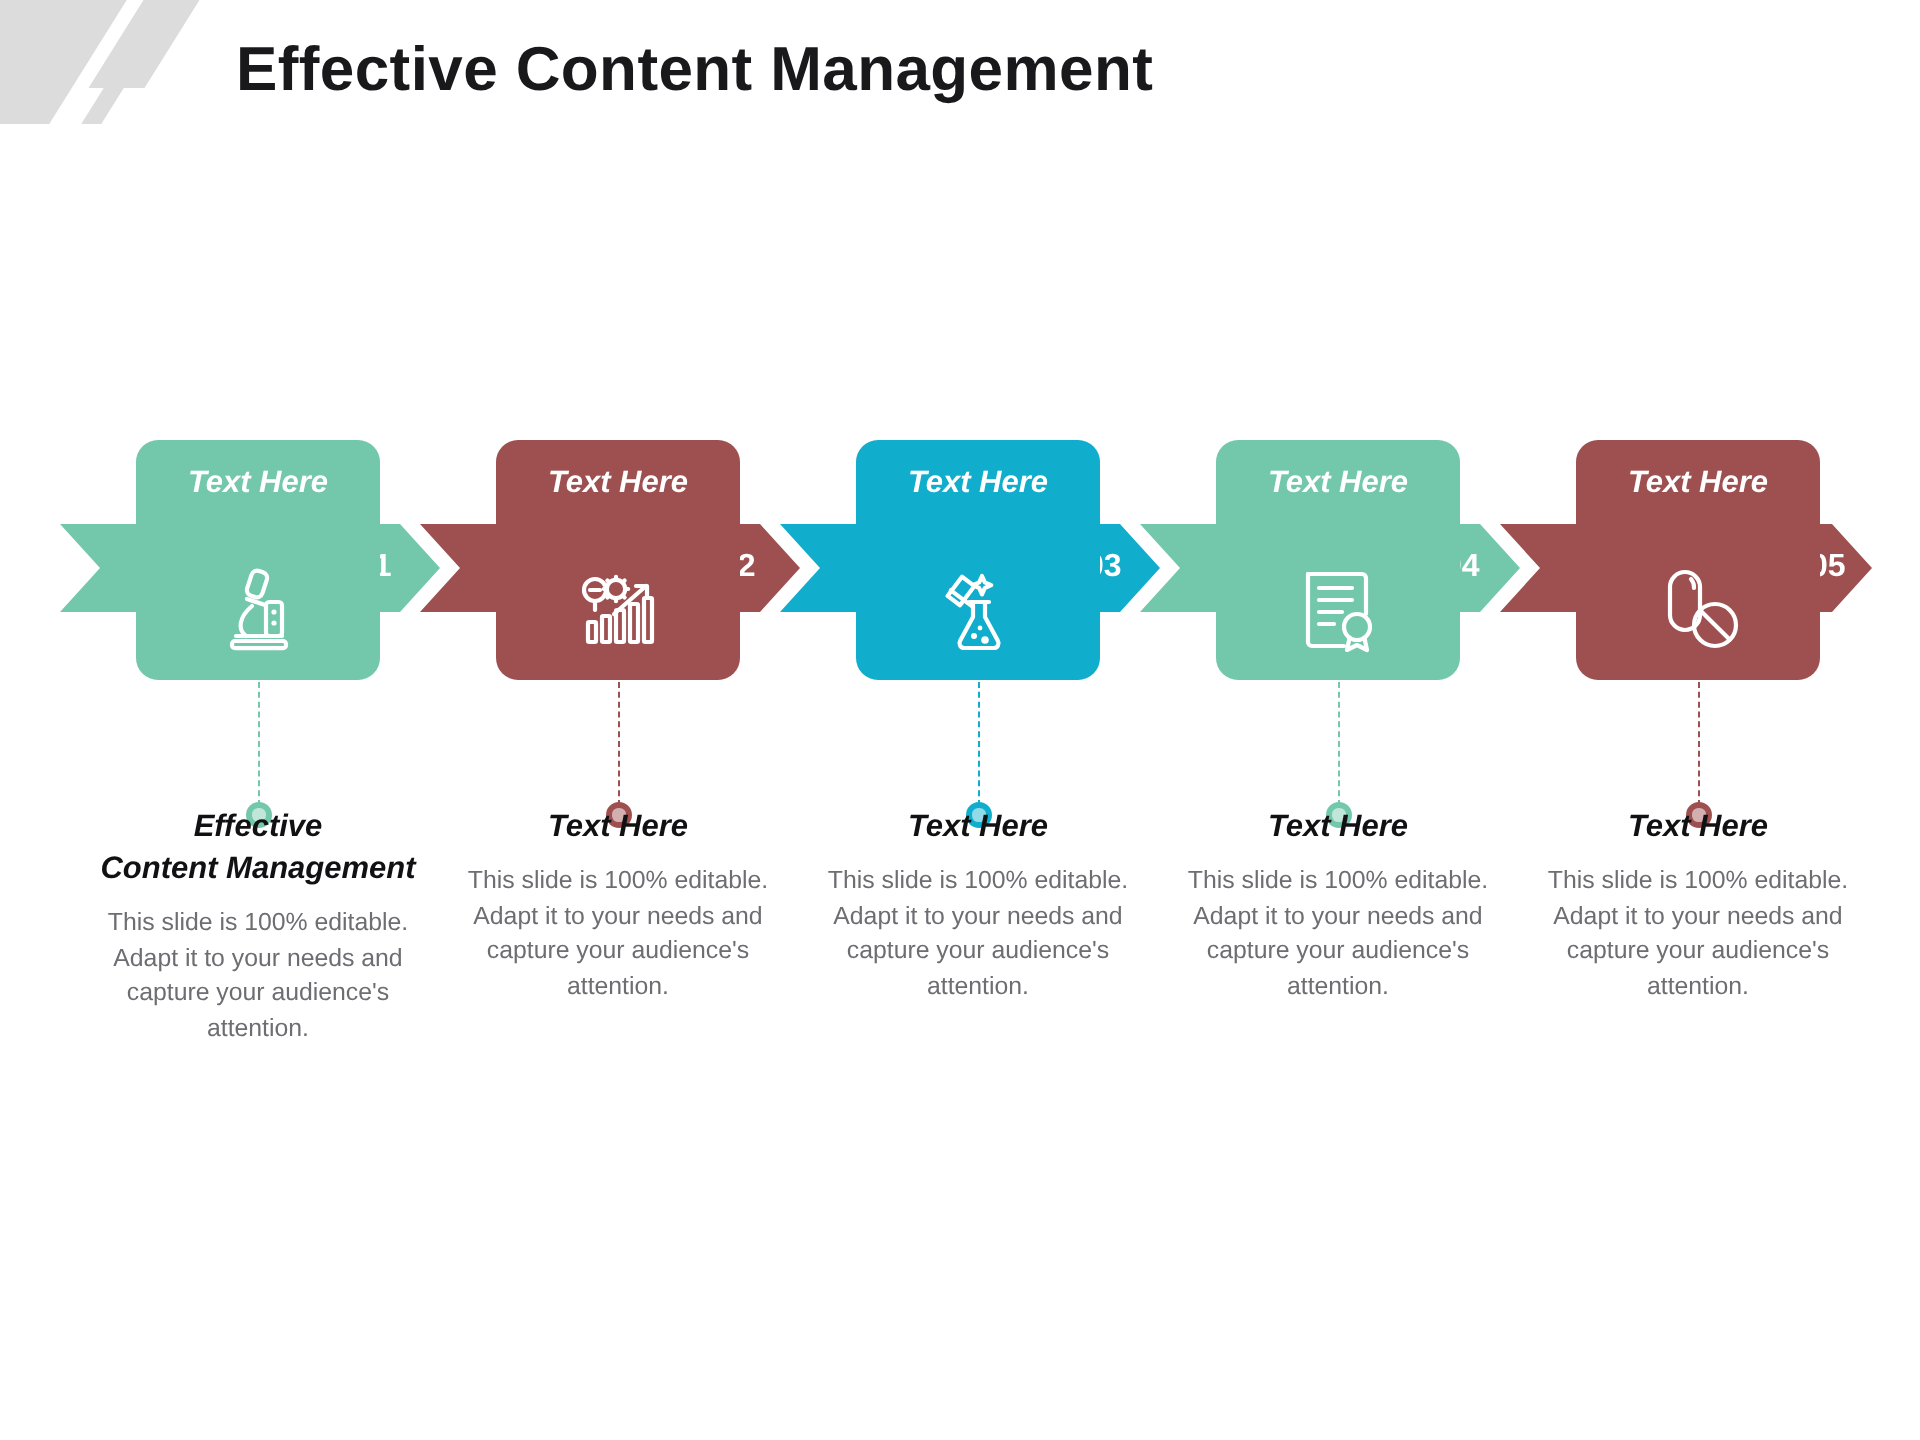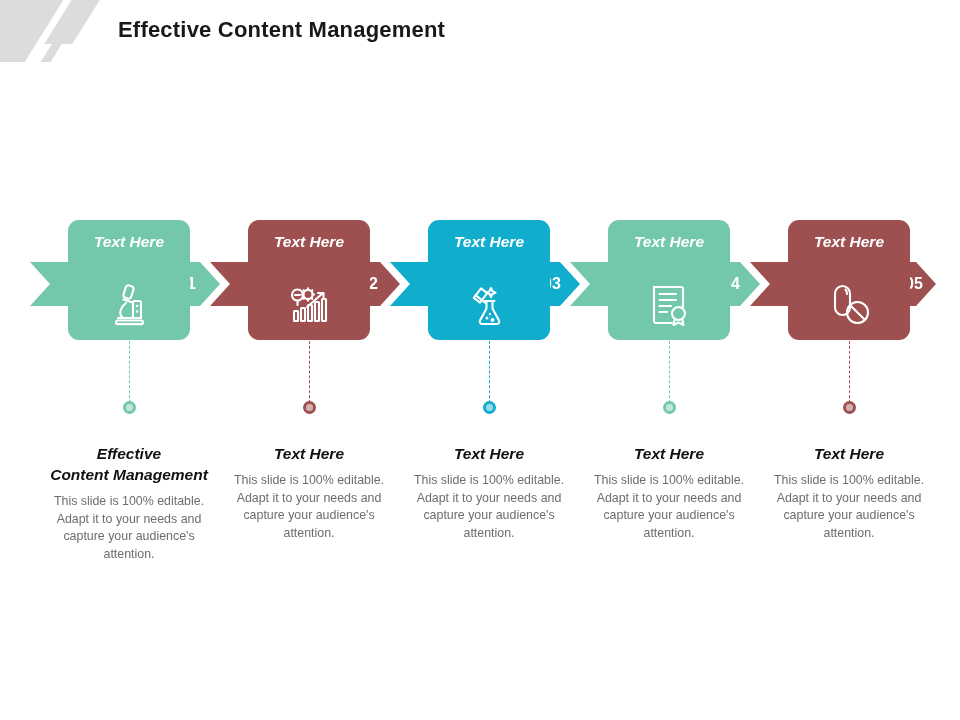--- a/index.html
+++ b/index.html
@@ -51,21 +51,21 @@
     height: 62px;
     background: #ffffff;
     transform: skewX(-32deg);
   }
 
   
   .slide-title {
     position: absolute;
     left: 118px;
     top: 17px;
-    font-size: 22px;
+    font-size: 31px;
     font-weight: bold;
     color: #19191b;
     letter-spacing: 0.2px;
     white-space: nowrap;
   }
 
   
   .arrow-band {
     position: absolute;
     left: 0;
@@ -147,21 +147,21 @@
     top: 3.3px;
     width: 6.4px;
     height: 6.4px;
     border-radius: 50%;
     background: rgba(255,255,255,0.55);
   }
 
   
   .textblock {
     position: absolute;
-    top: 443px;
+    top: 403px;
     width: 182px;
     text-align: center;
   }
   .tb-head {
     font-size: 15.5px;
     font-weight: bold;
     font-style: italic;
     color: #111113;
     line-height: 21px;
     margin: 0 0 8px 0;

